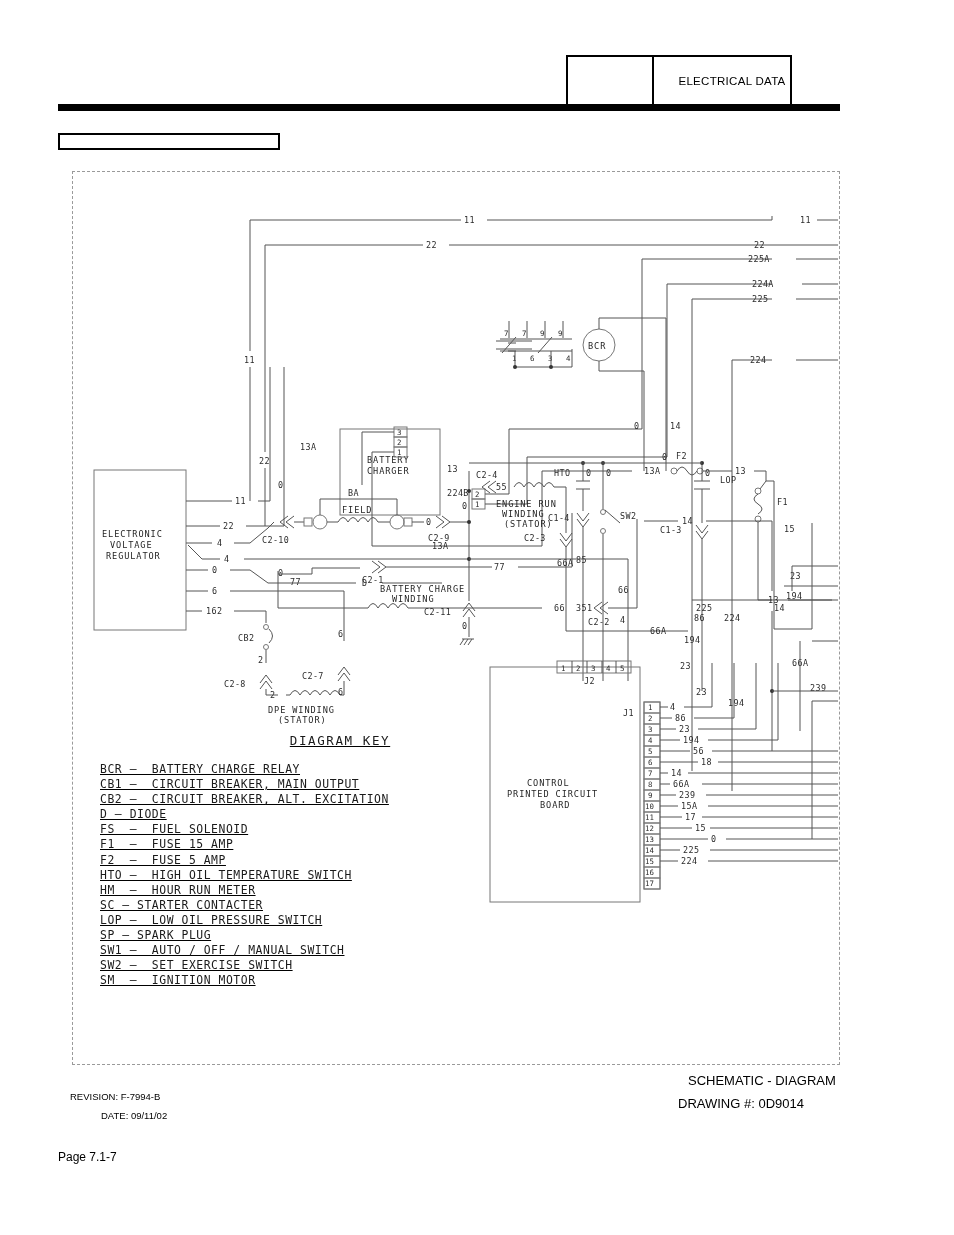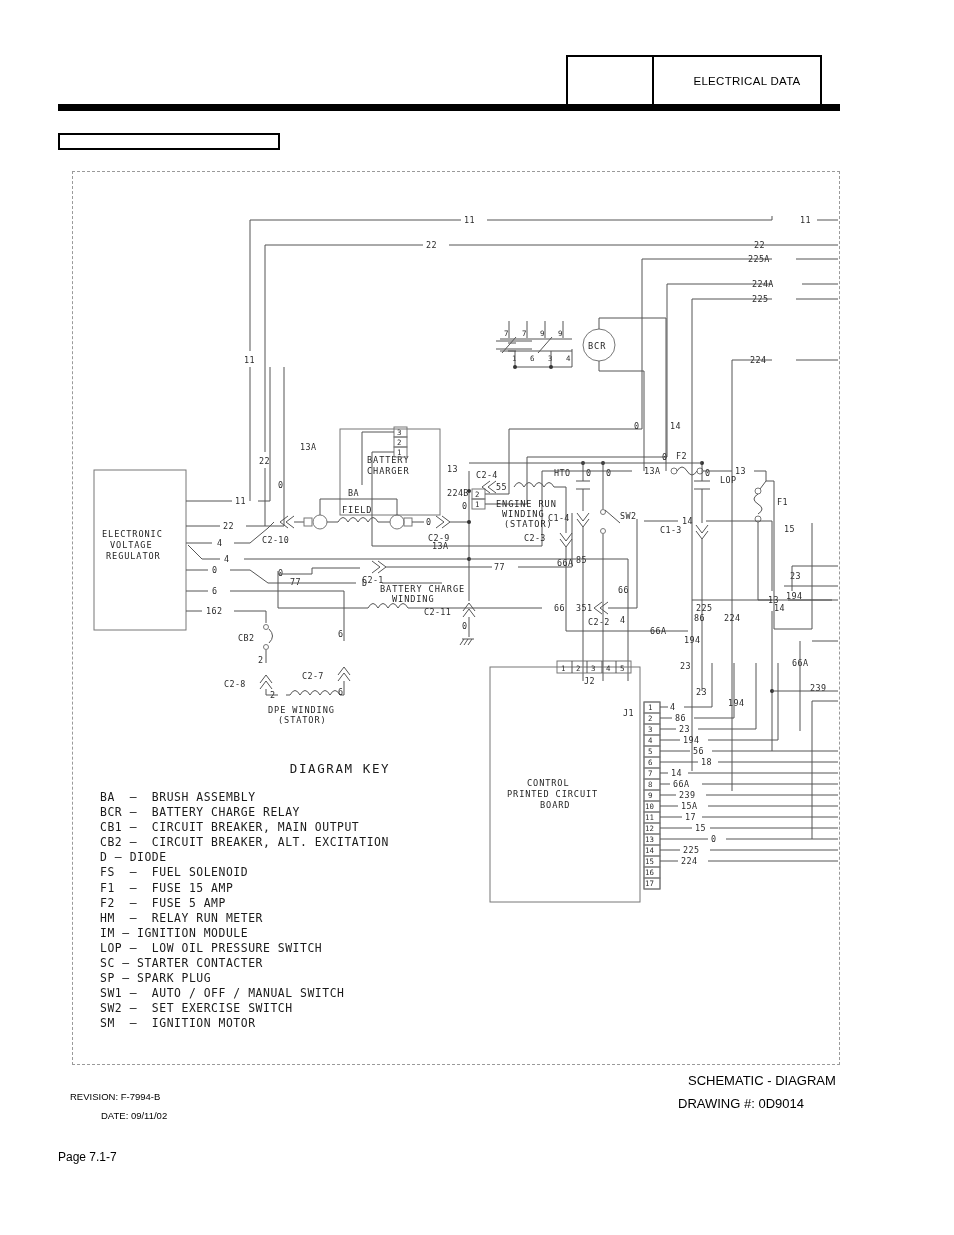--- a/index.html
+++ b/index.html
@@ -1,38 +1,38 @@
 <!DOCTYPE html>
 <html><head>
 <meta charset="utf-8">
 <style>
   html,body{margin:0;padding:0;background:#fff;}
   body{width:954px;height:1235px;position:relative;
        font-family:"Liberation Sans",sans-serif;color:#000;}
 
   
-  #hdr-box{position:absolute;left:566px;top:55px;width:256px;height:52px;
+  #hdr-box{position:absolute;left:566px;top:55px;width:226px;height:52px;
            border:2px solid #000;box-sizing:border-box;display:flex;gap:20px;}
   #hdr-cell-blank{width:86px;border-right:2px solid #000;box-sizing:border-box;}
   #hdr-cell-title{flex:1;display:flex;align-items:center;justify-content:center;
                   font-size:11.5px;letter-spacing:.3px;}
   #hdr-rule{position:absolute;left:58px;top:104px;width:782px;height:7px;background:#000;}
   #sub-box{position:absolute;left:58px;top:133px;width:222px;height:17px;
            border:2px solid #000;box-sizing:border-box;}
 
   
   #frame{position:absolute;left:72px;top:171px;width:768px;height:894px;
          border:1px dashed #9a9a9a;box-sizing:border-box;}
 
   
   #schem{position:absolute;left:72px;top:171px;}
 
   
-  #key{position:absolute;left:100px;top:761px;width:420px;
-       font-family:"DejaVu Sans Mono",monospace;}
+  #key{position:absolute;left:100px;top:733px;width:420px;
+       font-family:"DejaVu Sans Mono",monospace;text-decoration:underline;}
   #key-title{font-size:12.5px;letter-spacing:1.6px;text-align:center;
              margin-left:60px;margin-bottom:14px;color:#1a1a1a;}
   .key-row{font-size:11.4px;letter-spacing:.55px;line-height:15.1px;
            color:#1a1a1a;white-space:pre;}
 
   
   #rev{position:absolute;left:70px;top:1091px;font-size:9.5px;}
   #dat{position:absolute;left:70px;top:1110px;font-size:9.5px;padding-left:31px;}
   #sch-d{position:absolute;left:660px;top:1073px;font-size:13px;margin-left:28px;}
   #drw-n{position:absolute;left:678px;top:1096px;font-size:13px;}
@@ -523,32 +523,31 @@
     <path class="w" d="M766 395 L720 395 L720 420"></path>
     <path class="w" d="M766 415 L712 415"></path>
   </g>
 
   <path class="w" d="M178 330 L114 330" style="visibility:hidden"></path>
 </svg>
 
 <div id="key">
   <div id="key-title">DIAGRAM KEY</div>
   <div id="key-list">
-      <div class="key-row">BA  —  BRUSH ASSEMBLY</div>
       <div class="key-row">BCR —  BATTERY CHARGE RELAY</div>
       <div class="key-row">CB1 —  CIRCUIT BREAKER, MAIN OUTPUT</div>
       <div class="key-row">CB2 —  CIRCUIT BREAKER, ALT. EXCITATION</div>
       <div class="key-row">D — DIODE</div>
       <div class="key-row">FS  —  FUEL SOLENOID</div>
       <div class="key-row">F1  —  FUSE 15 AMP</div>
       <div class="key-row">F2  —  FUSE 5 AMP</div>
-      <div class="key-row">HM  —  RELAY RUN METER</div>
-      <div class="key-row">IM — IGNITION MODULE</div>
+      <div class="key-row">HTO —  HIGH OIL TEMPERATURE SWITCH</div>
+      <div class="key-row">HM  —  HOUR RUN METER</div>
+      <div class="key-row">SC — STARTER CONTACTER</div>
       <div class="key-row">LOP —  LOW OIL PRESSURE SWITCH</div>
-      <div class="key-row">SC — STARTER CONTACTER</div>
       <div class="key-row">SP — SPARK PLUG</div>
       <div class="key-row">SW1 —  AUTO / OFF / MANUAL SWITCH</div>
       <div class="key-row">SW2 —  SET EXERCISE SWITCH</div>
       <div class="key-row">SM  —  IGNITION MOTOR</div>
     </div>
 </div>
 
 <div id="rev">REVISION: F-7994-B</div>
 <div id="dat">DATE: 09/11/02</div>
 <div id="sch-d">SCHEMATIC - DIAGRAM</div>

